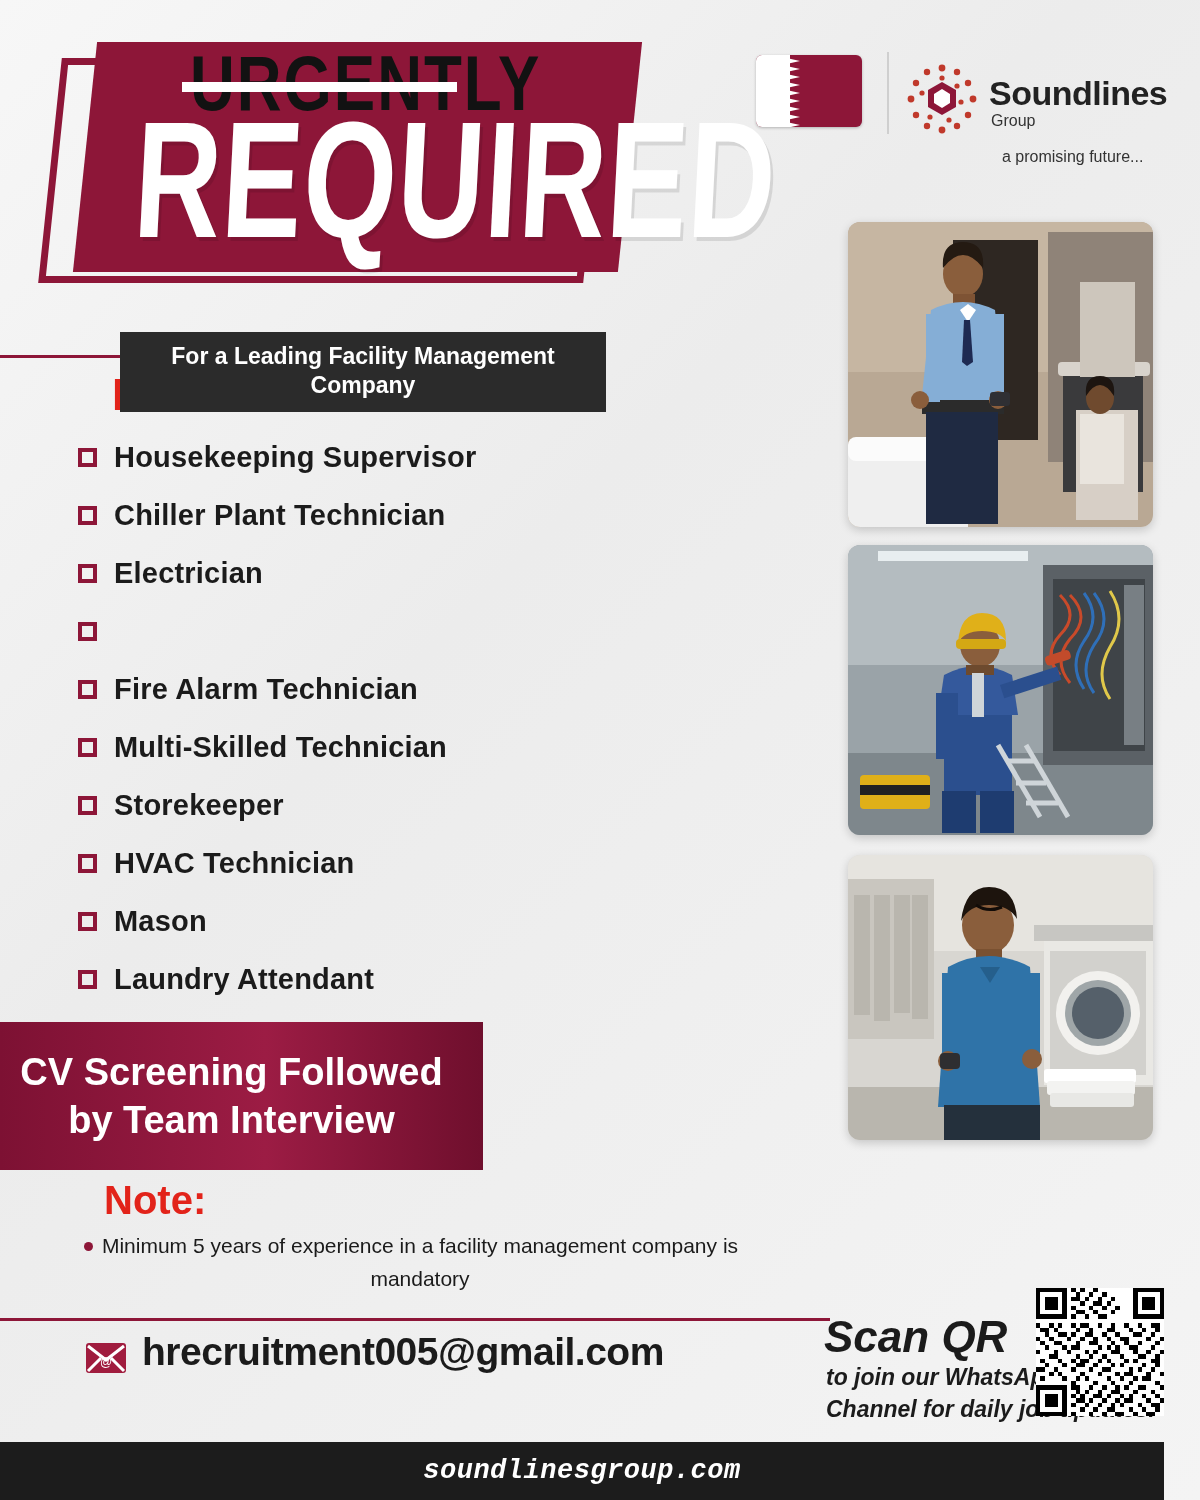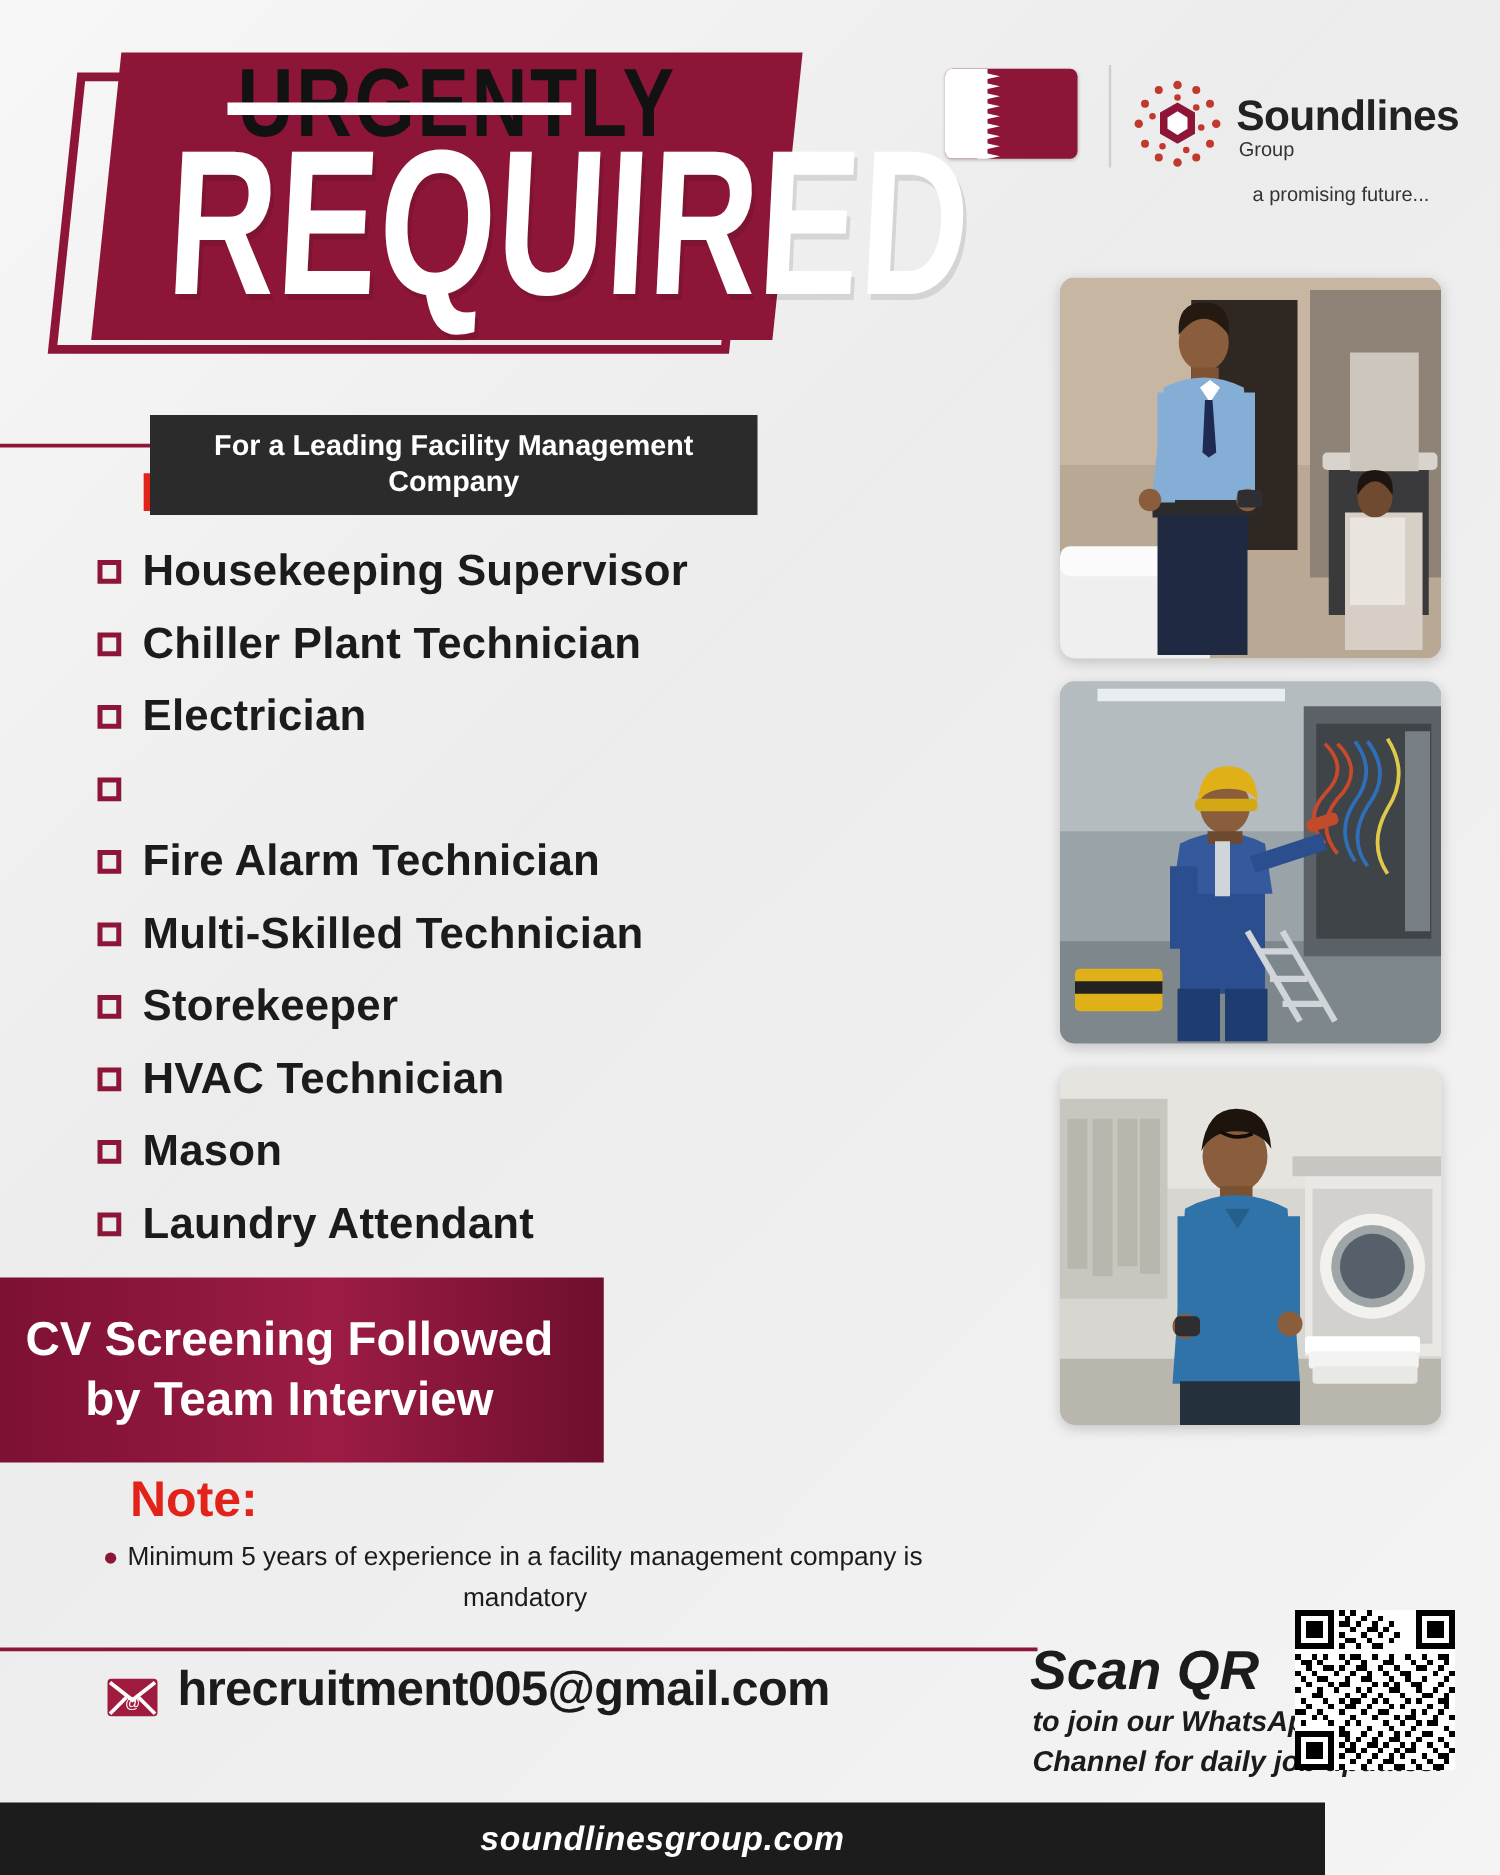--- a/index.html
+++ b/index.html
@@ -174,21 +174,21 @@
     align-items: center;
     height: 58px;
   }
   .pos-bullet {
     width: 19px; height: 19px;
     border: 4px solid #8d1638;
     margin-right: 17px;
     flex: 0 0 auto;
   }
   .pos-label {
-    font-size: 35px;
+    font-size: 29px;
     font-weight: 700;
     color: #1b1b1b;
     letter-spacing: 0.2px;
   }
 
   
   .photo {
     position: absolute;
     left: 848px;
     width: 305px;
@@ -296,25 +296,26 @@
     position: absolute;
     left: 1036px; top: 1288px;
     width: 128px; height: 128px;
     background: #ffffff;
   }
 
   
   .footer {
     position: absolute;
     left: 0; bottom: 0;
-    width: 1060px; height: 58px;
+    width: 1164px; height: 58px;
     background: #1c1c1c;
     display: flex;
     align-items: center;
     justify-content: center;
+    font-family: Liberation Mono, monospace;
   }
   .footer-text {
     color: #ffffff;
     font-size: 27px;
     font-weight: 700;
     font-style: italic;
     letter-spacing: 0.5px;
   }
 </style>
 </head>

